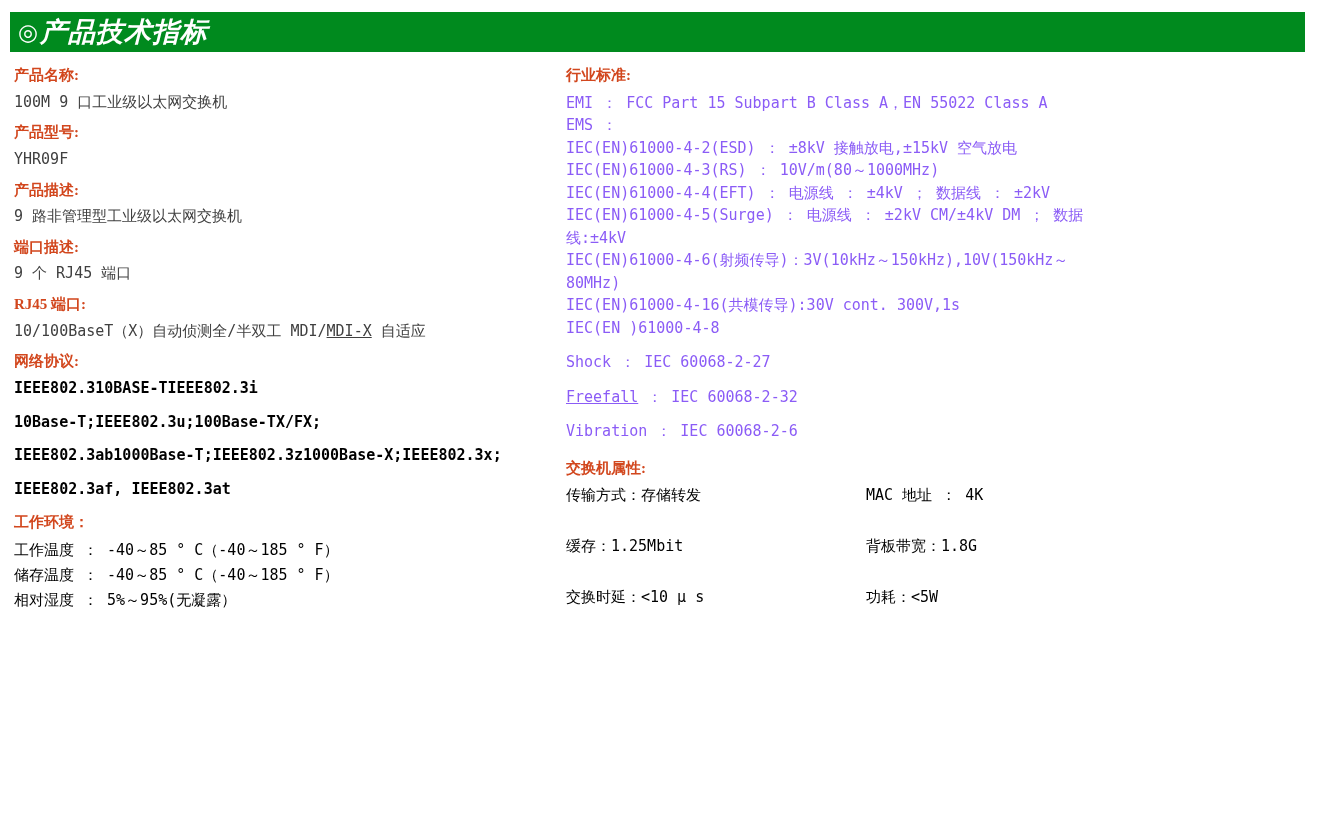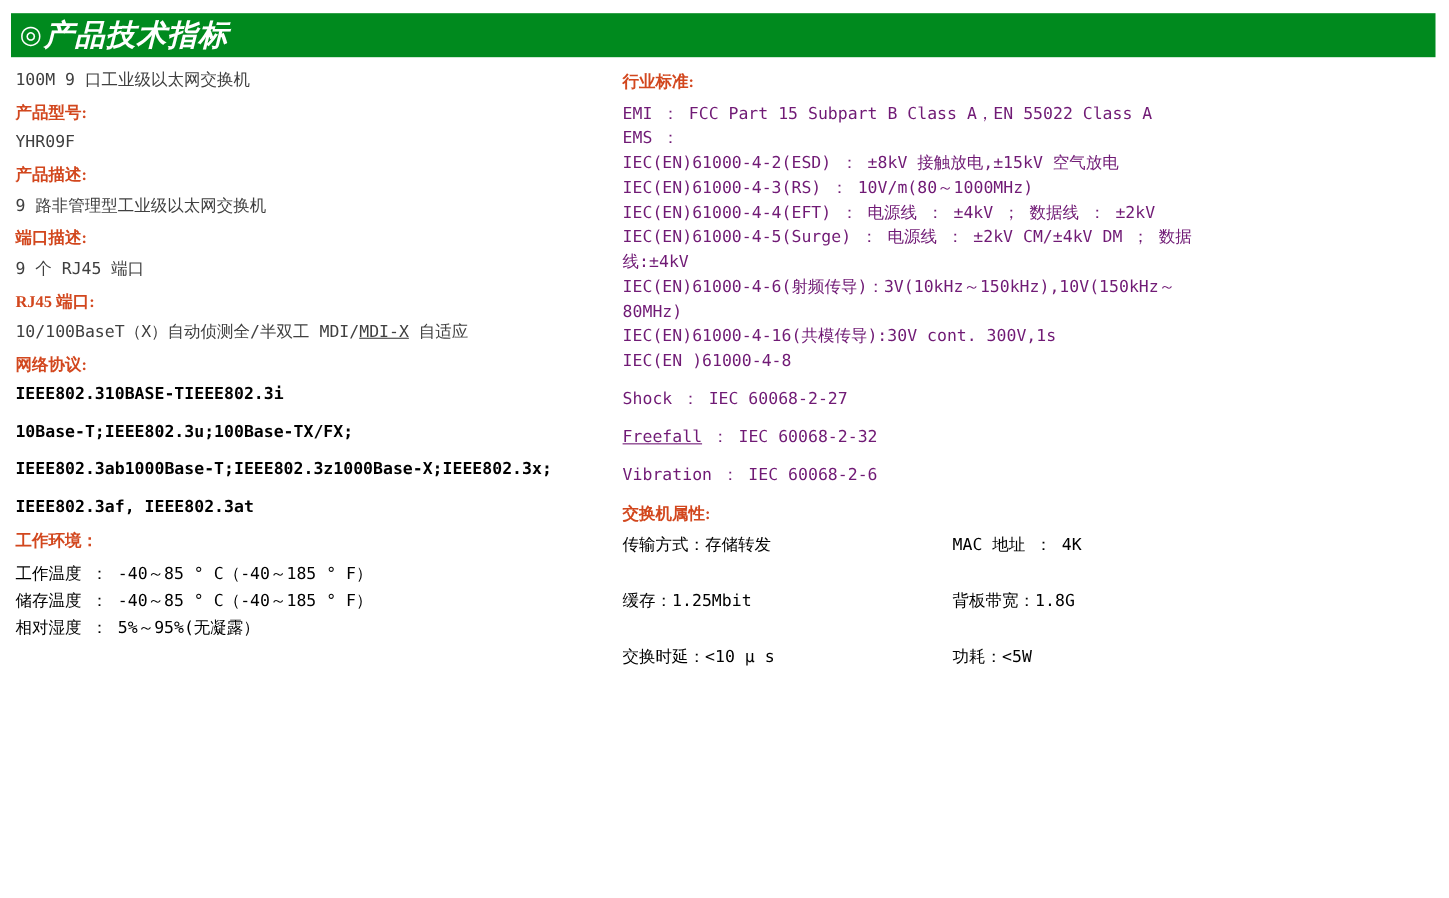--- a/index.html
+++ b/index.html
@@ -79,21 +79,21 @@
     font-family: "DejaVu Sans Mono", monospace;
     line-height: 1.45;
     margin: 0 0 8px 0;
     color: #404040;
   }
   .spec-line {
     font-size: 15px;
     font-family: "DejaVu Sans Mono", monospace;
     line-height: 1.5;
     margin: 0;
-    color: #701a75;
+    color: #8b5cf6;
   }
   .spec-gap {
     margin-top: 12px;
   }
   .underline {
     text-decoration: underline;
     text-align: right;
   }
   .attr-grid {
     display: grid;
@@ -127,20 +127,21 @@
 
   <div class="header-bar">
     <span class="header-icon">◎</span>
     <span class="header-title">产品技术指标</span>
   </div>
 
   <div class="columns">
 
     <div class="col-left">
 
+      <div class="field-label">产品名称:</div>
       <div class="field-value">100M 9 口工业级以太网交换机</div>
 
       <div class="field-label">产品型号:</div>
       <div class="field-value">YHR09F</div>
 
       <div class="field-label">产品描述:</div>
       <div class="field-value">9 路非管理型工业级以太网交换机</div>
 
       <div class="field-label">端口描述:</div>
       <div class="field-value">9 个 RJ45 端口</div>

